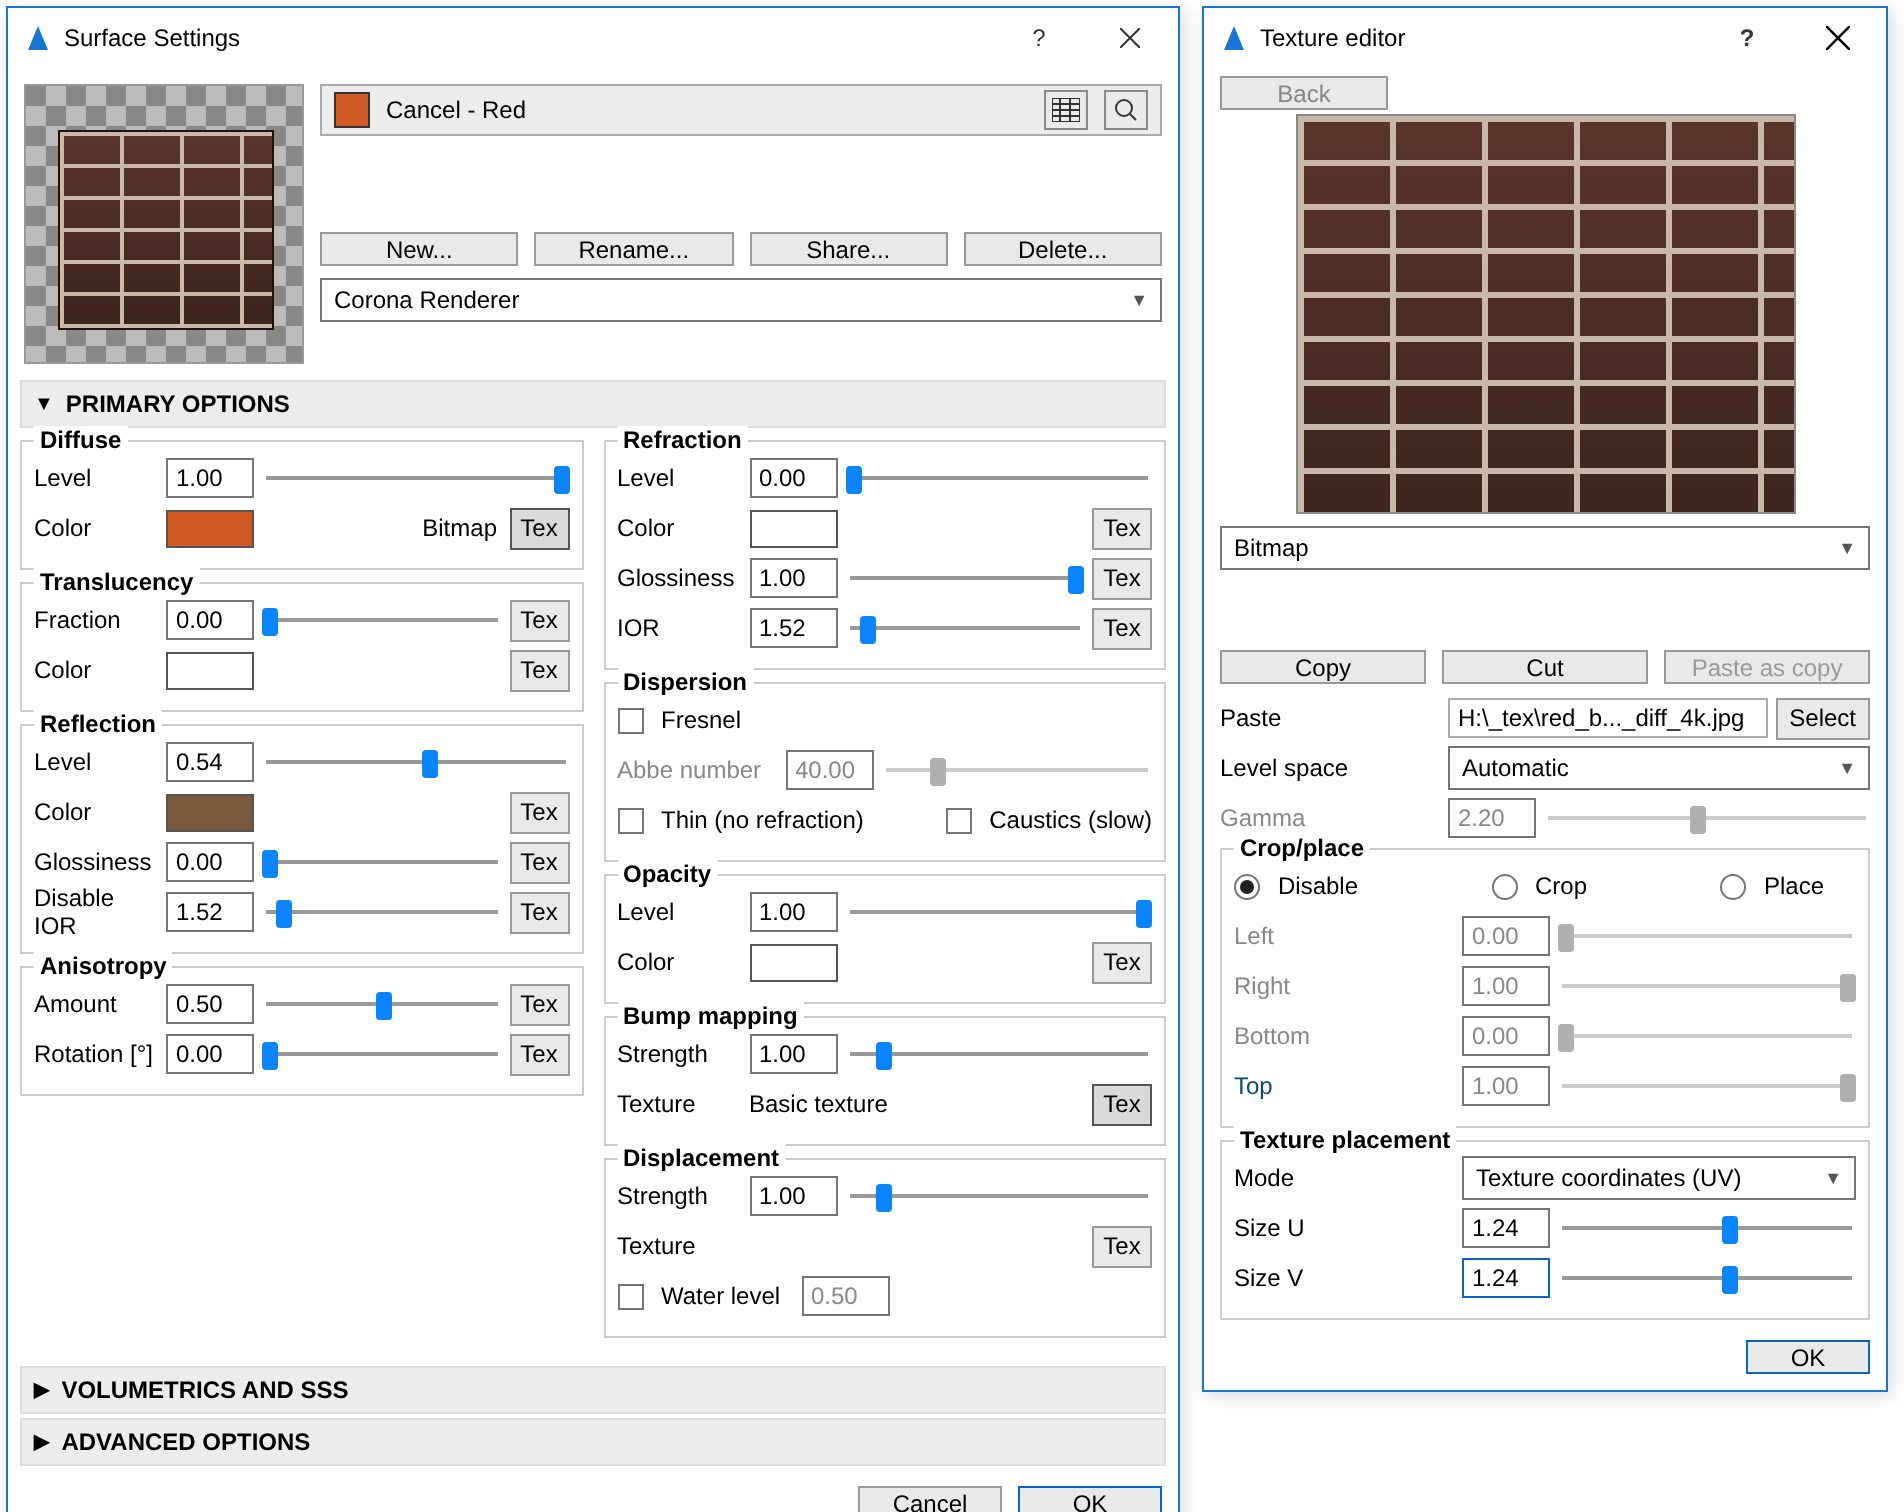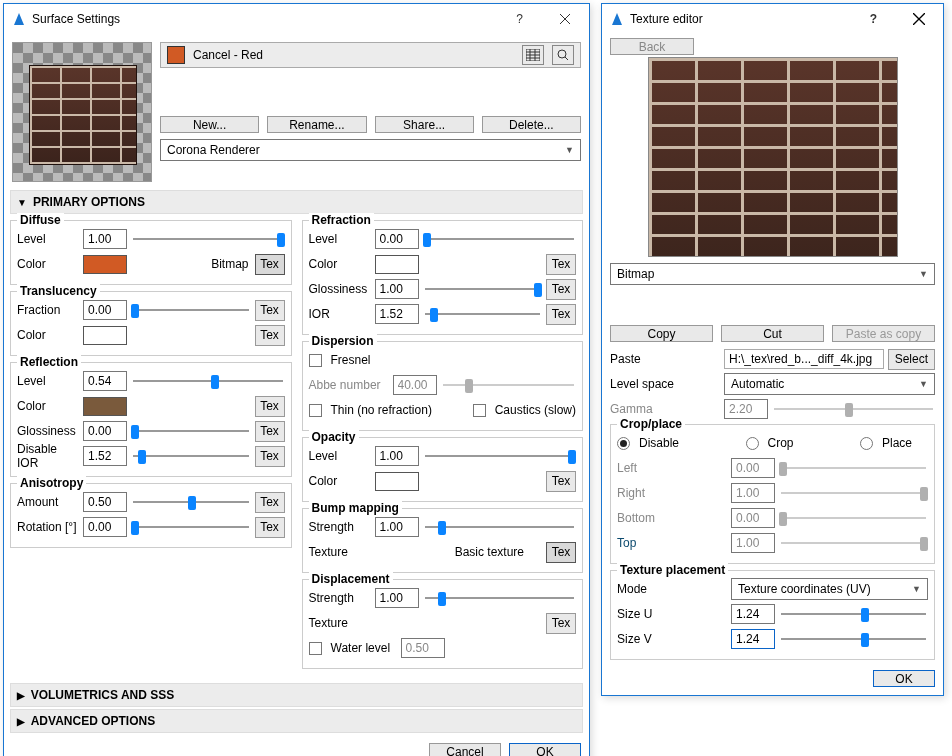--- a/index.html
+++ b/index.html
@@ -301,21 +301,21 @@
           <div class="row">
               <span class="lbl">Strength</span>
               <input class="num" value="1.00" style="">
               <div class="slider">
                 <div class="track"></div>
                 <div class="thumb" style="left:10%"></div>
               </div>
             </div>
           <div class="row">
               <span class="lbl">Texture</span>
-              <span style="flex:1;text-align:right;margin-right:18px">Basic texture</span>
+              <span style="flex:1;text-align:left;margin-right:2px">Basic texture</span>
               <div class="texbtn sel">Tex</div>
             </div>
         </div>
 
         <div class="fieldset">
           <span class="legend">Displacement</span>
           <div class="row">
               <span class="lbl">Strength</span>
               <input class="num" value="1.00" style="">
               <div class="slider">

